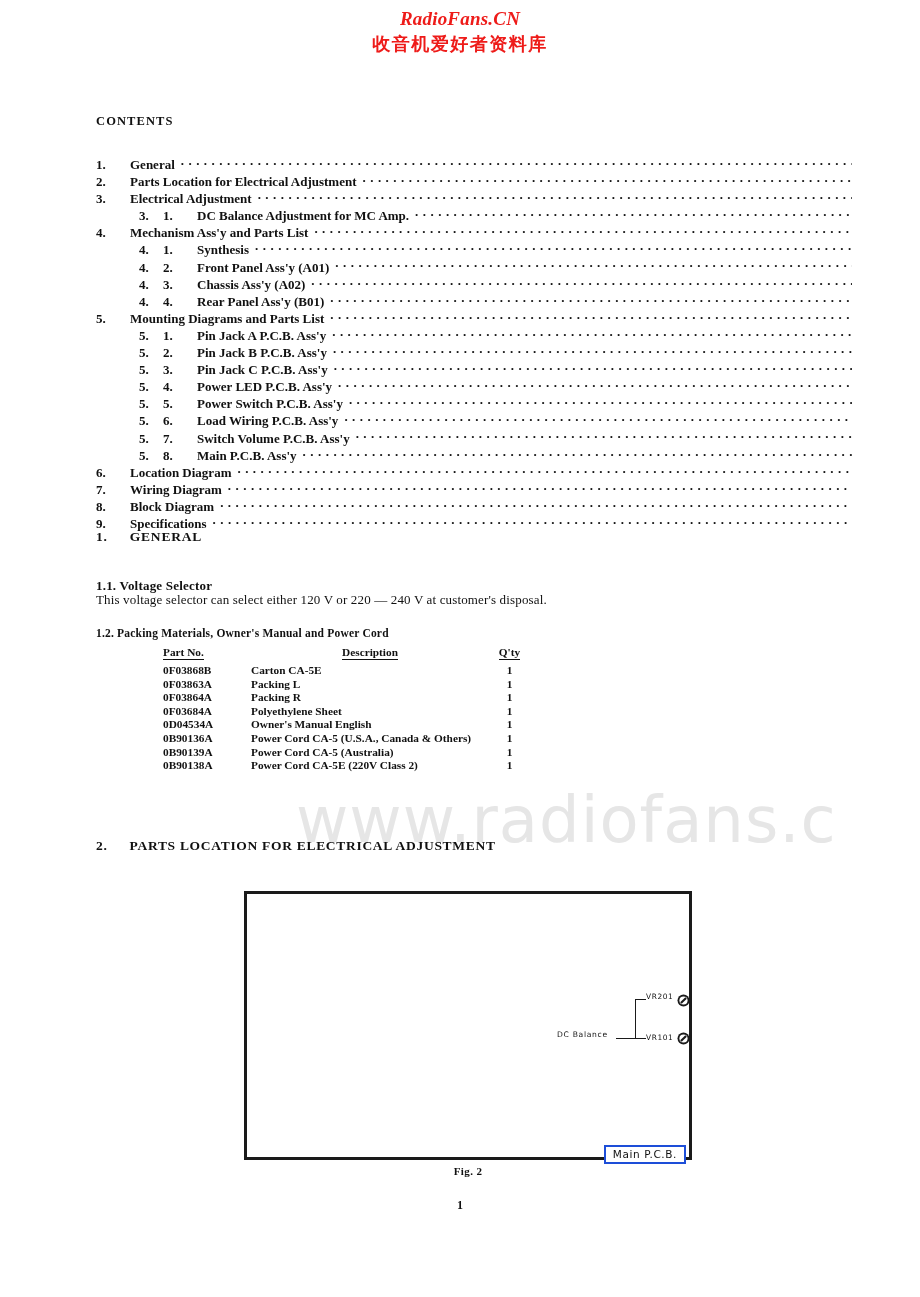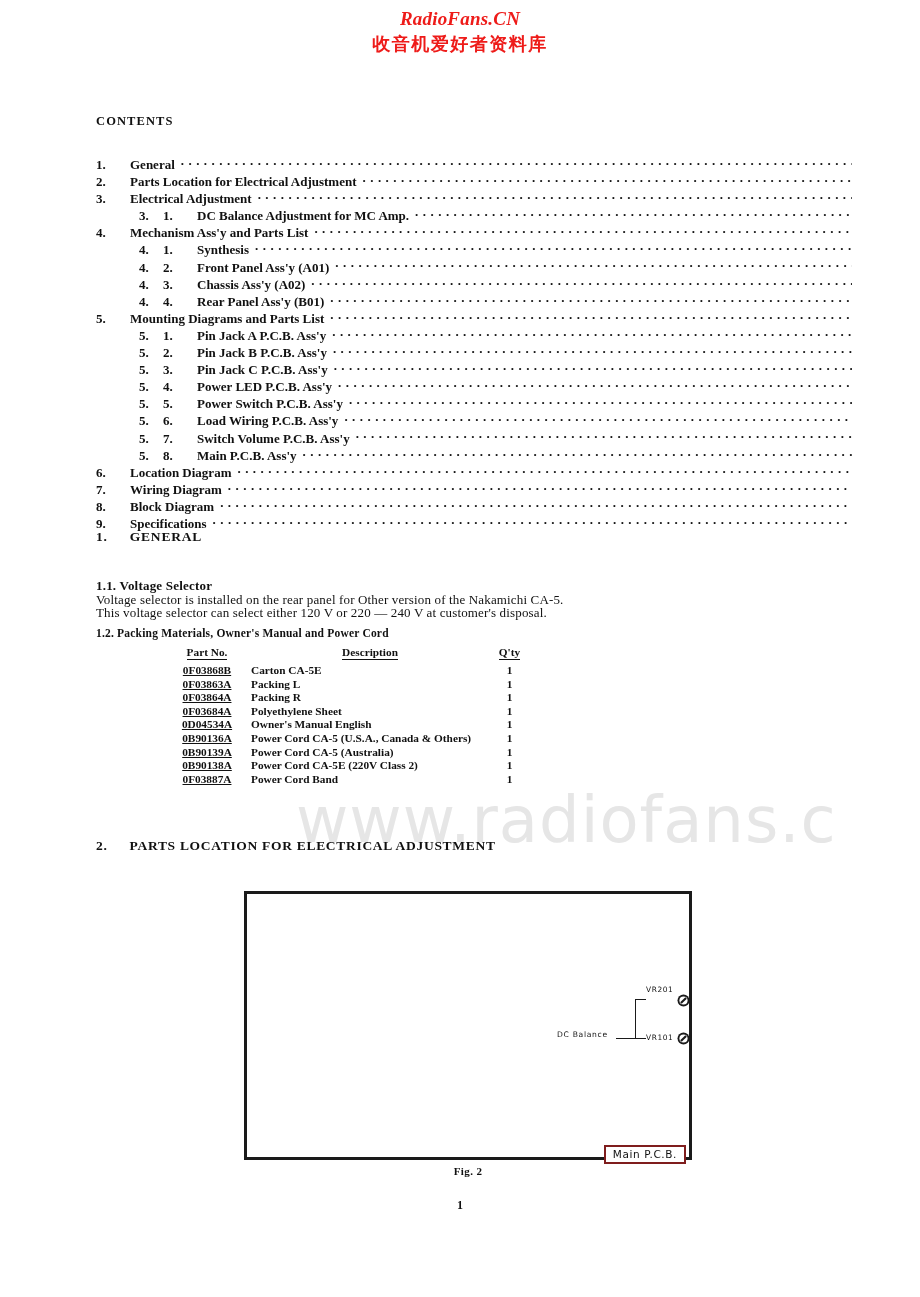--- a/index.html
+++ b/index.html
@@ -195,21 +195,21 @@
     border-bottom: 1.2px solid #111;
     padding-bottom: 0px;
     display: inline-block;
   }
   #parts-table td {
     font-weight: bold;
     line-height: 13.6px;
     padding: 0;
     white-space: nowrap;
   }
-  #parts-table .col-part  { width: 88px;  text-align: center; text-decoration: underline; }
+  #parts-table .col-part  { width: 88px;  text-align: left; }
   #parts-table .col-desc  { width: 238px; text-align: left; }
   #parts-table .col-qty   { width: 41px;  text-align: center; }
   #parts-table thead .col-desc { text-align: center; }
   #parts-table thead .col-qty  { text-align: center; }
   #parts-table tbody tr:first-child td { padding-top: 3px; }
 
   
   #section2-heading {
     position: absolute;
     left: 96px;
@@ -266,36 +266,36 @@
   #stub-top    { left: 78px;  top: 15px;  width: 11px; }
   #stub-bot    { left: 78px;  top: 53.5px; width: 11px; }
 
   .vr-label {
     position: absolute;
     font-size: 7.4px;
     letter-spacing: 0.6px;
     white-space: nowrap;
     font-weight: 500;
   }
-  #vr201-label { left: 89px; top: 1px; }
+  #vr201-label { left: 89px; top: 8px; }
   #vr101-label { left: 89px; top: 49px; }
 
   .trimmer {
     position: absolute;
     width: 13px;
     height: 13px;
   }
   #trimmer-201 { left: 120px; top: 8px; }
   #trimmer-101 { left: 120px; top: 46px; }
 
   #mainpcb-box {
     position: absolute;
     right: 3px;
     bottom: -7px;
-    border: 2px solid #7f1d1d;
+    border: 2px solid #1d4ed8;
     background: #fff;
     padding: 1px 7px 2px 7px;
     font-family: "DejaVu Sans", "Liberation Sans", sans-serif;
     font-size: 10.5px;
     letter-spacing: 0.6px;
     white-space: nowrap;
   }
 
   #fig-caption {
     position: absolute;
@@ -481,21 +481,20 @@
           <span class="page">14</span>
         </div>
       </div>
 
     <div id="section1-heading">
       <span class="snum">1.</span><span>GENERAL</span>
     </div>
 
     <div id="sub11">
       <div class="sub-head">1.1. Voltage Selector</div>
-      <div class="body-line">Voltage selector is installed on the rear panel for Other version of the Nakamichi CA-5.</div>
       <div class="body-line">This voltage selector can select either 120 V or 220 — 240 V at customer's disposal.</div>
     </div>
 
     <div id="sub12-head">1.2. Packing Materials, Owner's Manual and Power Cord</div>
 
     <table id="parts-table">
       <thead>
         <tr>
           <th class="col-part"><span>Part No.</span></th>
           <th class="col-desc"><span>Description</span></th>
@@ -534,25 +533,20 @@
             <td class="col-qty">1</td>
           </tr>
           <tr>
             <td class="col-part">0B90139A</td>
             <td class="col-desc">Power Cord CA-5 (Australia)</td>
             <td class="col-qty">1</td>
           </tr>
           <tr>
             <td class="col-part">0B90138A</td>
             <td class="col-desc">Power Cord CA-5E (220V Class 2)</td>
-            <td class="col-qty">1</td>
-          </tr>
-          <tr>
-            <td class="col-part">0F03887A</td>
-            <td class="col-desc">Power Cord Band</td>
             <td class="col-qty">1</td>
           </tr>
         </tbody>
     </table>
 
     <div id="section2-heading">
       <span class="snum">2.</span><span>PARTS LOCATION FOR ELECTRICAL ADJUSTMENT</span>
     </div>
 
     <div id="figure-box">

